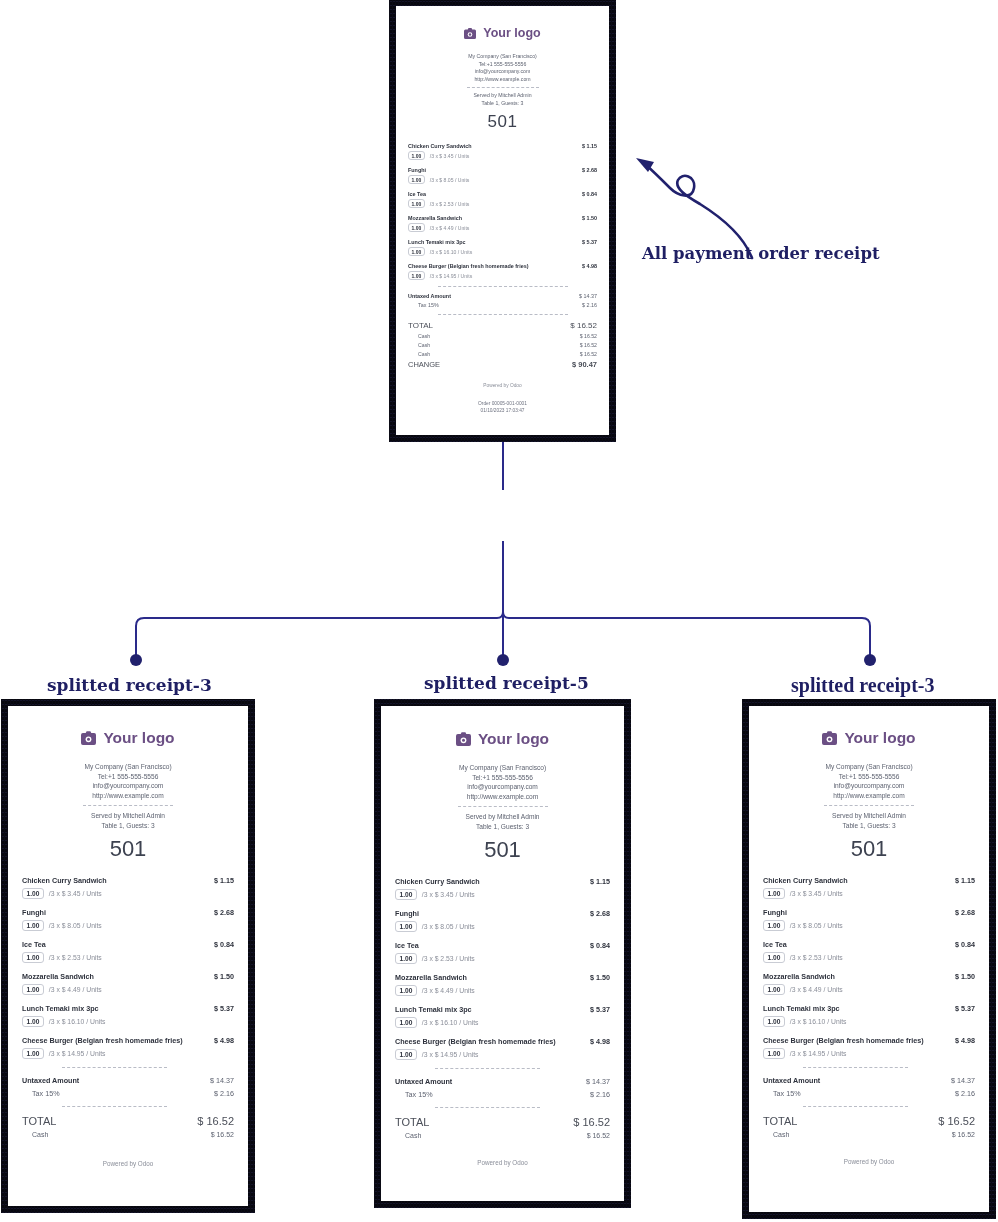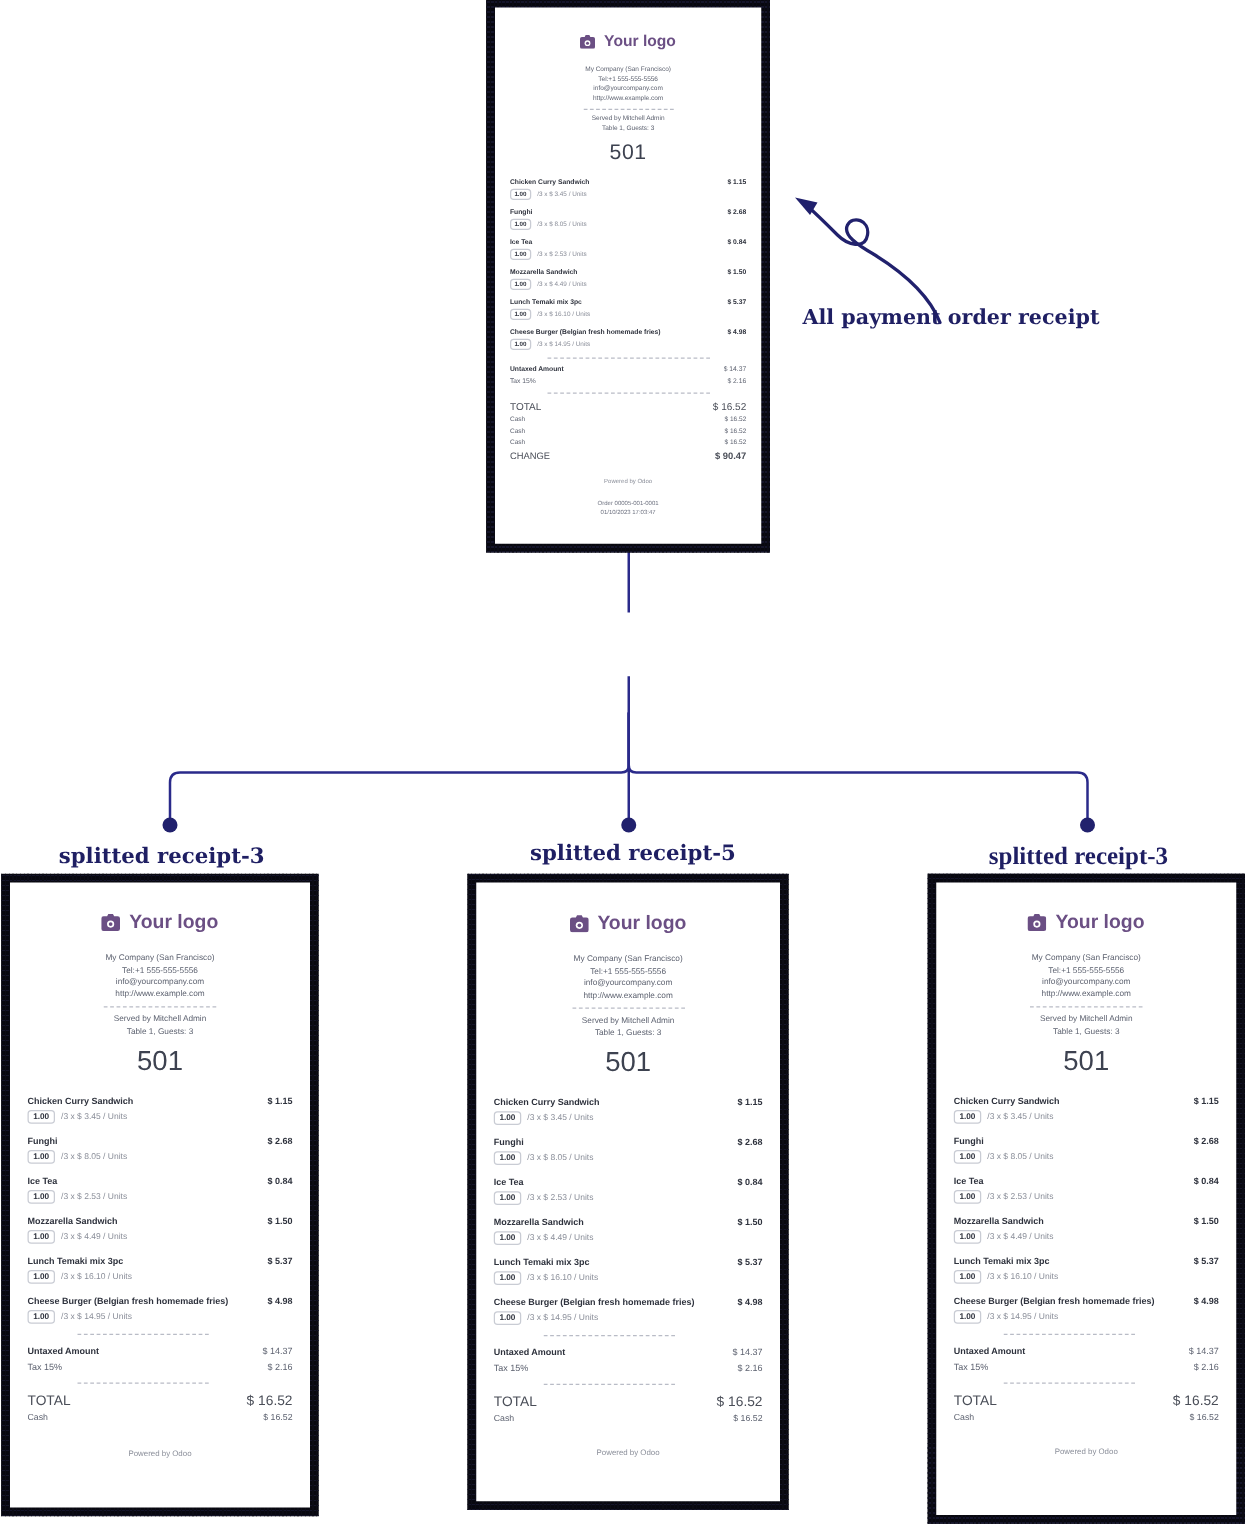--- a/index.html
+++ b/index.html
@@ -69,21 +69,21 @@
   .qty{
     border:1px solid #c9ccd4;border-radius:3px;
     font-weight:bold;color:#2e323d;
     display:inline-block;text-align:center;
     background:#fff;
   }
   .unitinfo{color:#8a8e99;}
 
   .totrow{display:flex;justify-content:space-between;align-items:baseline;}
   .tot-strong{font-weight:bold;color:#2e323d;}
-  .tot-norm{color:#5d6270;}
+  .tot-norm{color:#5d6270;margin-left:10px;}
   .grand{color:#4a4e58;}
   .powered{text-align:center;color:#8a8e99;}
   .footmeta{text-align:center;color:#6e7280;line-height:1.5;}
 
   
   .anno-label{
     position:absolute;
     font-family:"DejaVu Serif", serif;
     font-weight:bold;
     color:#1f1f63;

